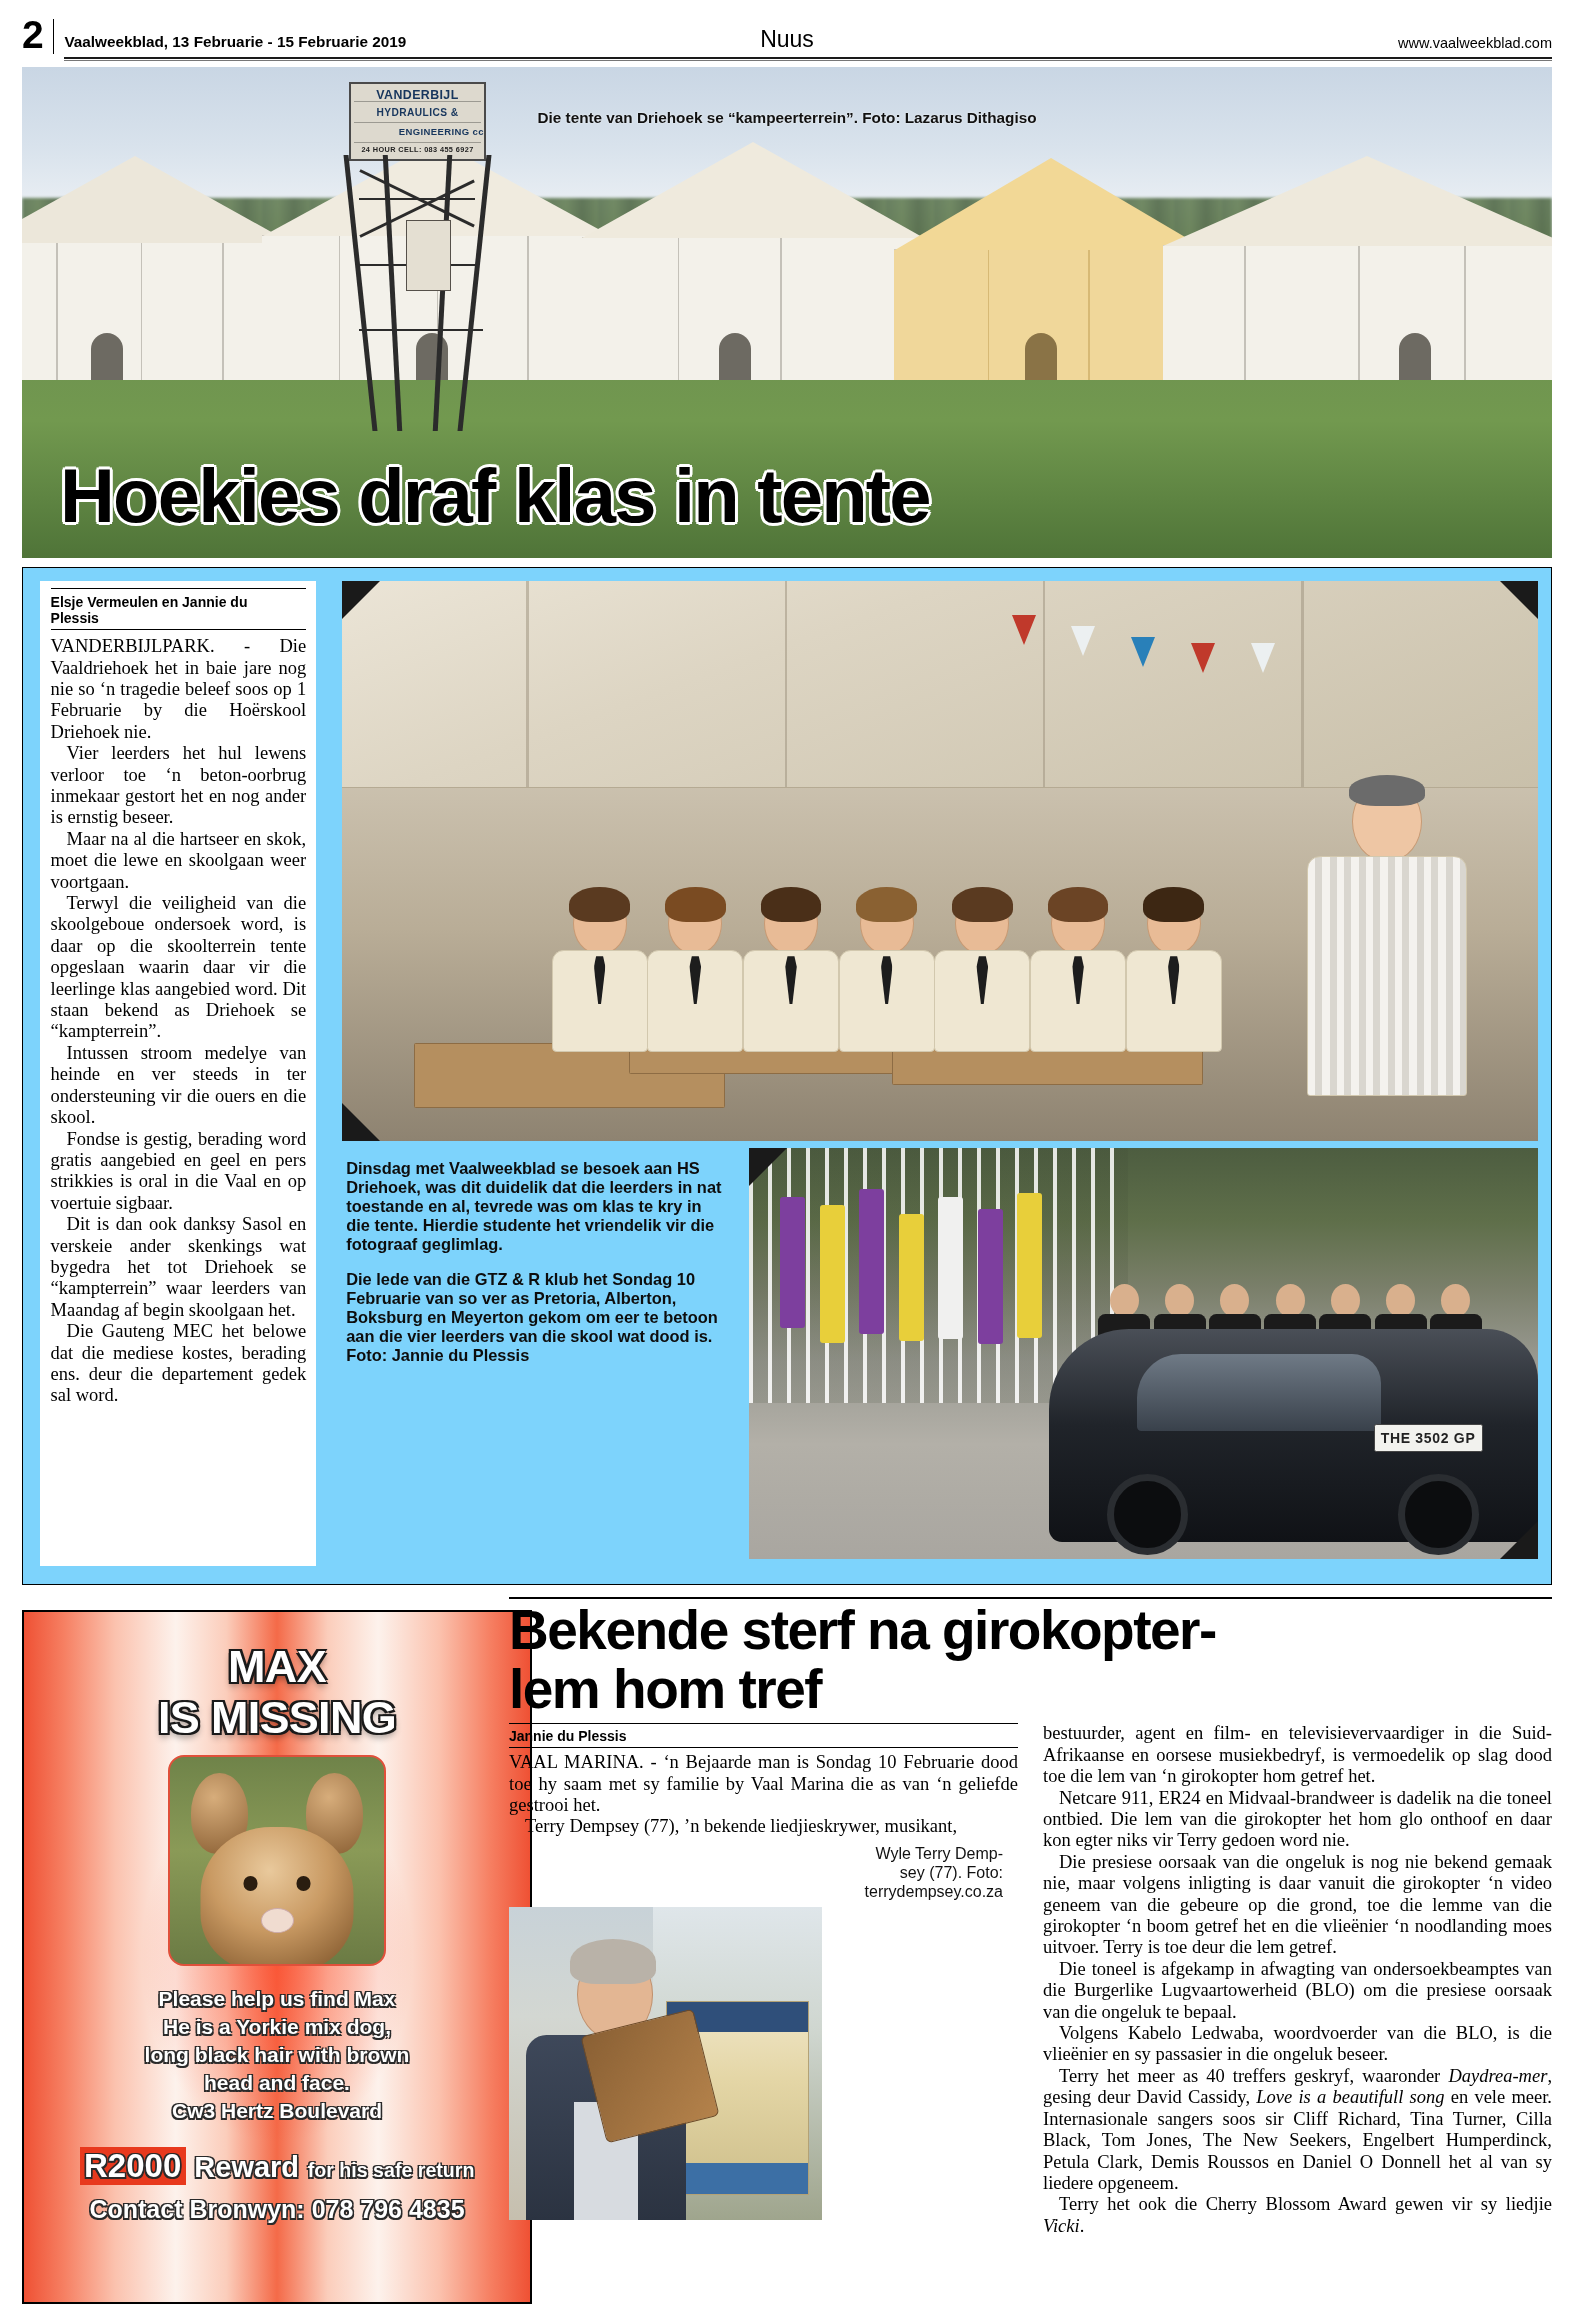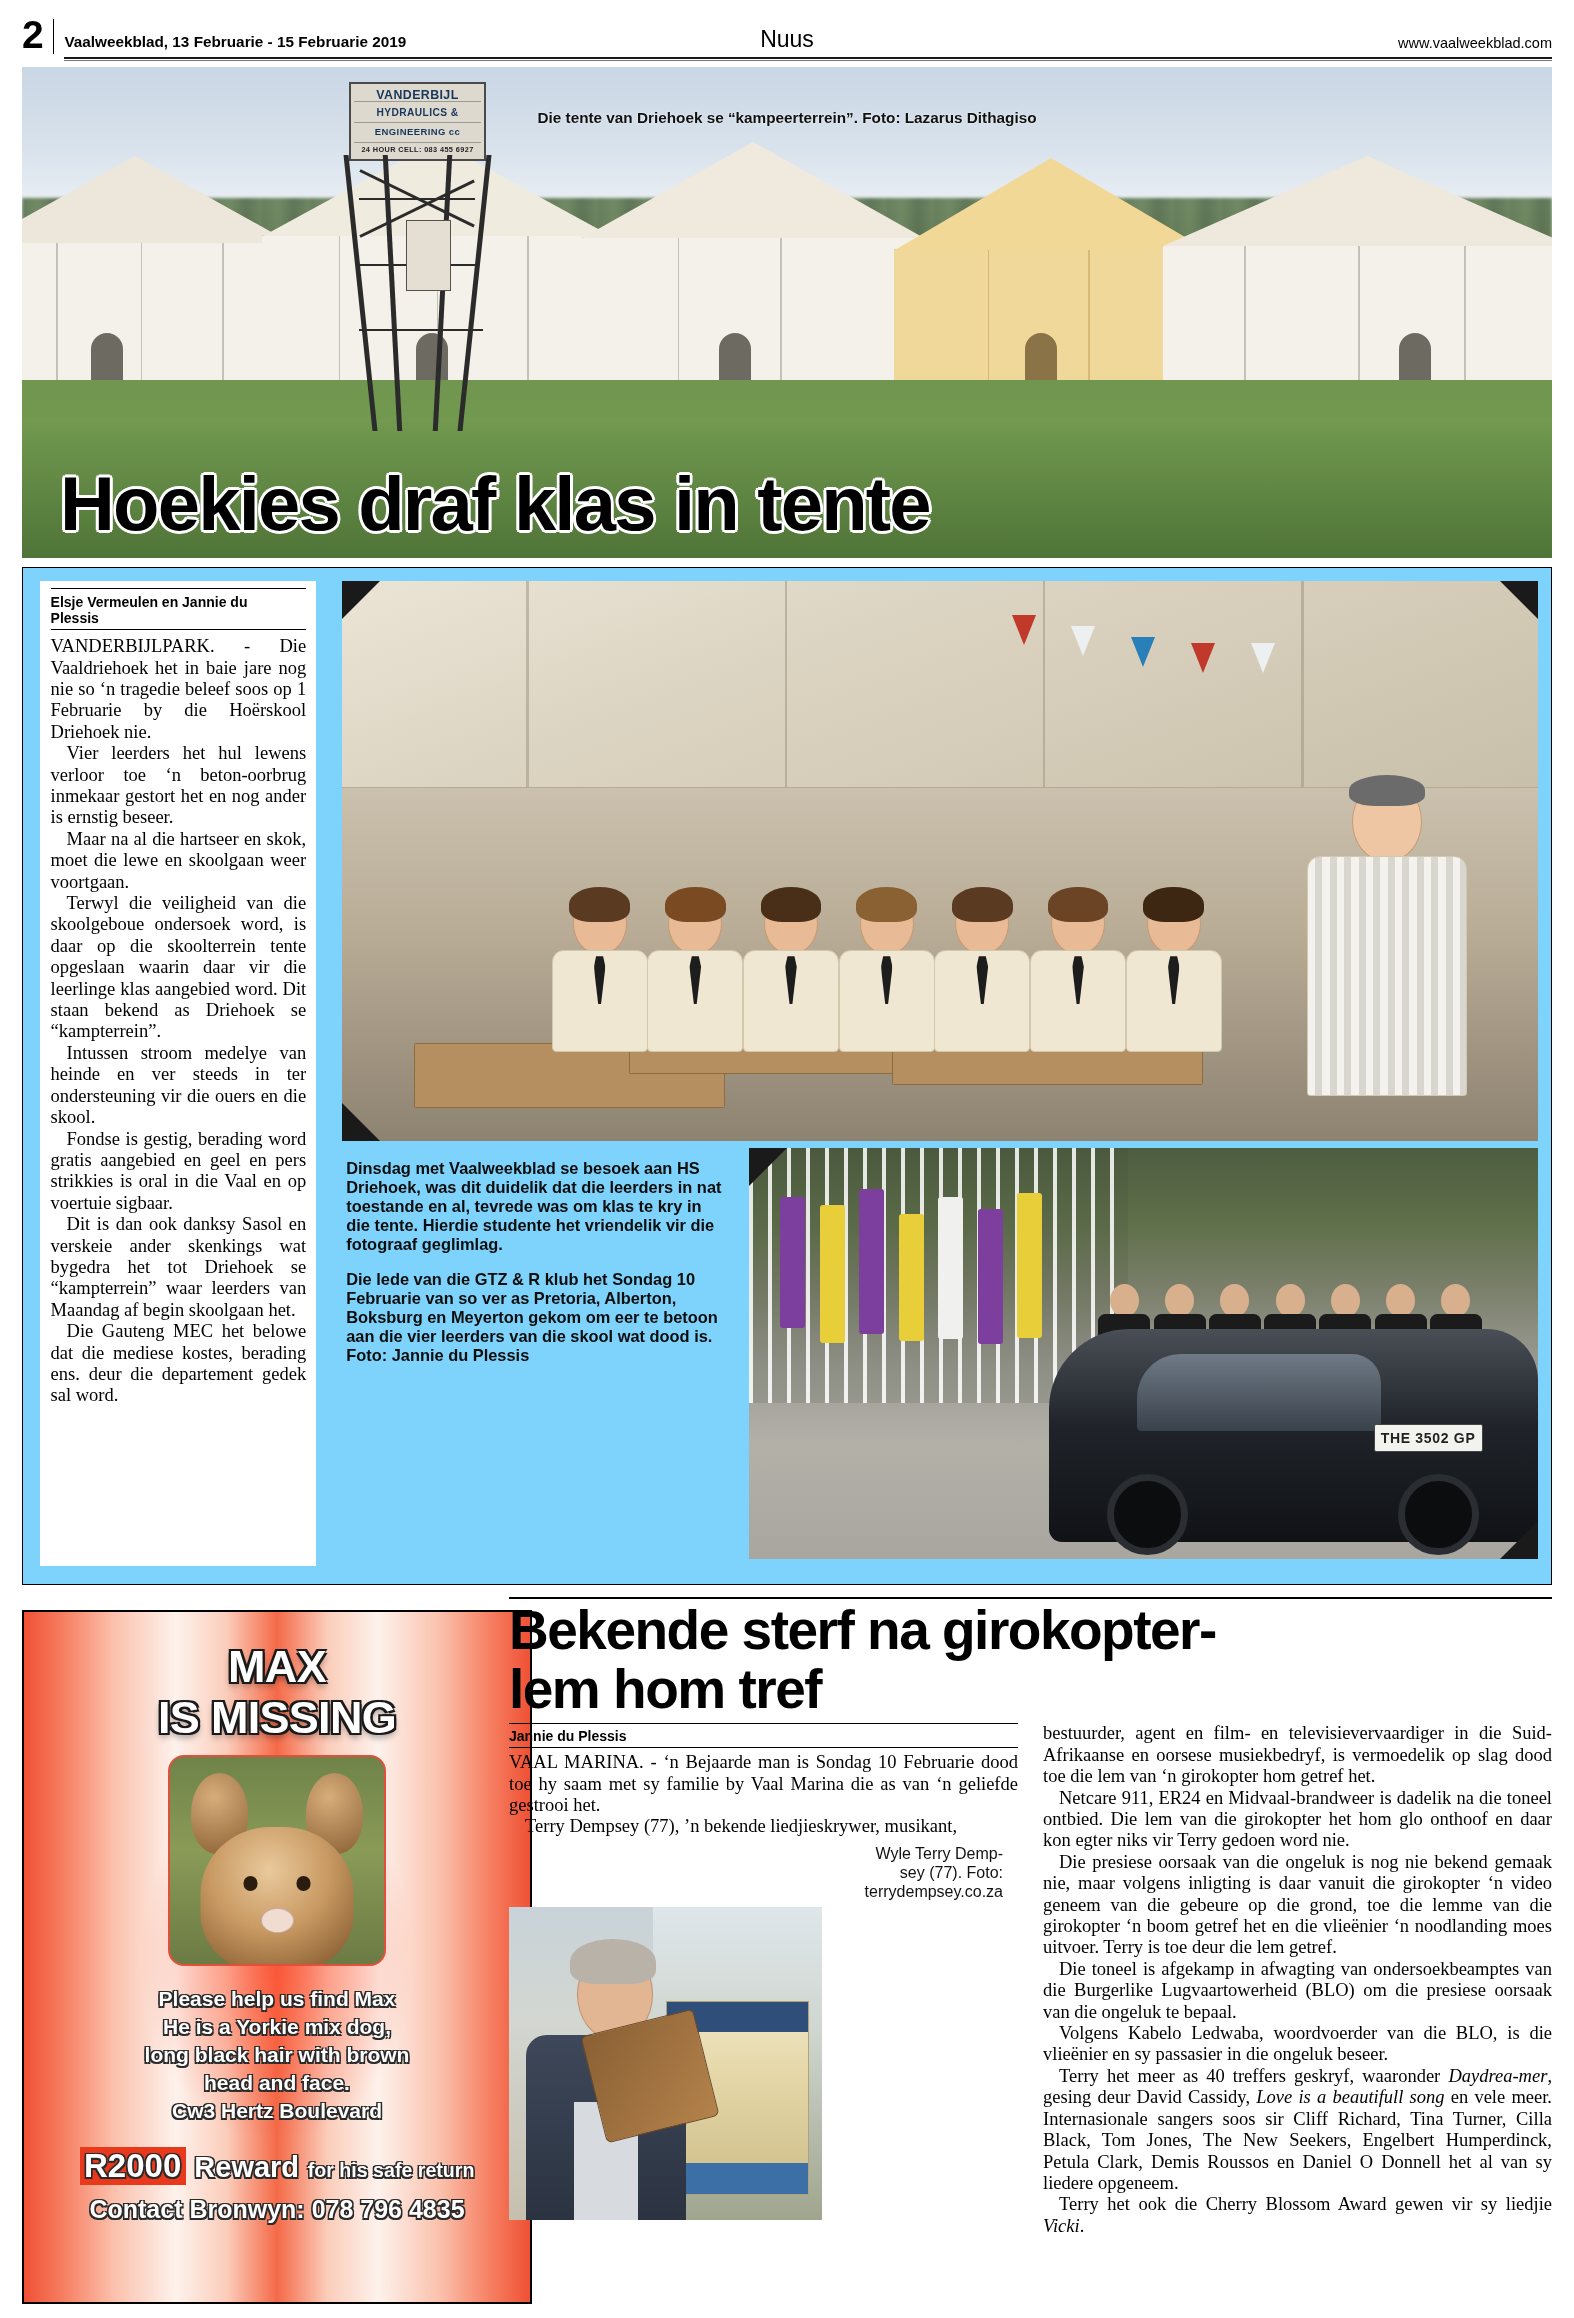--- a/index.html
+++ b/index.html
@@ -102,21 +102,21 @@
 
   .top-caption {
     position:absolute; left:0; right:0; top:42px; text-align:center;
     font-family:"Liberation Sans", sans-serif;
     font-size:15.3px; font-weight:bold; color:#111;
     text-shadow:0 0 2.2px rgba(255,255,255,.85);
   }
 
   
   .main-headline {
-    position:absolute; left:38px; bottom:18px;
+    position:absolute; left:38px; bottom:26px;
     font-family:"Liberation Sans", sans-serif;
     font-weight:bold; font-size:76px; line-height:73px;
     letter-spacing:-1.8px; color:#000;
     text-shadow:
       -2.2px -2.2px 0 #fff,  2.2px -2.2px 0 #fff,
       -2.2px  2.2px 0 #fff,  2.2px  2.2px 0 #fff,
       -2.9px 0 0 #fff, 2.9px 0 0 #fff, 0 -2.9px 0 #fff, 0 2.9px 0 #fff;
     white-space:nowrap;
   }
 
@@ -456,21 +456,21 @@
     <div class="tent-door" style="left:58%;"></div>
   </div>
 
   <div class="tower">
     <div class="tower-tank">
       <div class="tank-line" style="top:17.4px;"></div>
       <div class="tank-line" style="top:38px;"></div>
       <div class="tank-line" style="top:58px;"></div>
       <div class="tank-text" style="top:4.4px; font-size:12.4px;">VANDERBIJL</div>
       <div class="tank-text" style="top:23px; font-size:10.2px;">HYDRAULICS &amp;</div>
-      <div class="tank-text" style="top:42px; font-size:9.5px;">ENGINEERING cc</div>
+      <div class="tank-text" style="top:42px; font-size:9.5px;text-align:right;">ENGINEERING cc</div>
       <div class="tank-text" style="top:61px; font-size:7.3px; color:#222;">24 HOUR CELL: 083  455 6927</div>
     </div>
     <div class="tower-leg" style="left:30.5px; height:276px; bottom:0; transform:skewX(6deg);"></div>
     <div class="tower-leg" style="left:145px; height:276px; bottom:0; transform:skewX(-6deg);"></div>
     <div class="tower-leg" style="left:63px; height:276px; bottom:0; transform:skewX(3deg);"></div>
     <div class="tower-leg" style="left:113px; height:276px; bottom:0; transform:skewX(-3deg);"></div>
     <div class="tower-brace" style="left:32px; top:116px; width:116px;"></div>
     <div class="tower-brace" style="left:32px; top:182px; width:120px;"></div>
     <div class="tower-brace" style="left:32px; top:247px; width:124px;"></div>
     <div class="tower-brace" style="left:33px; top:87px; width:127px; transform:rotate(26deg);"></div>

